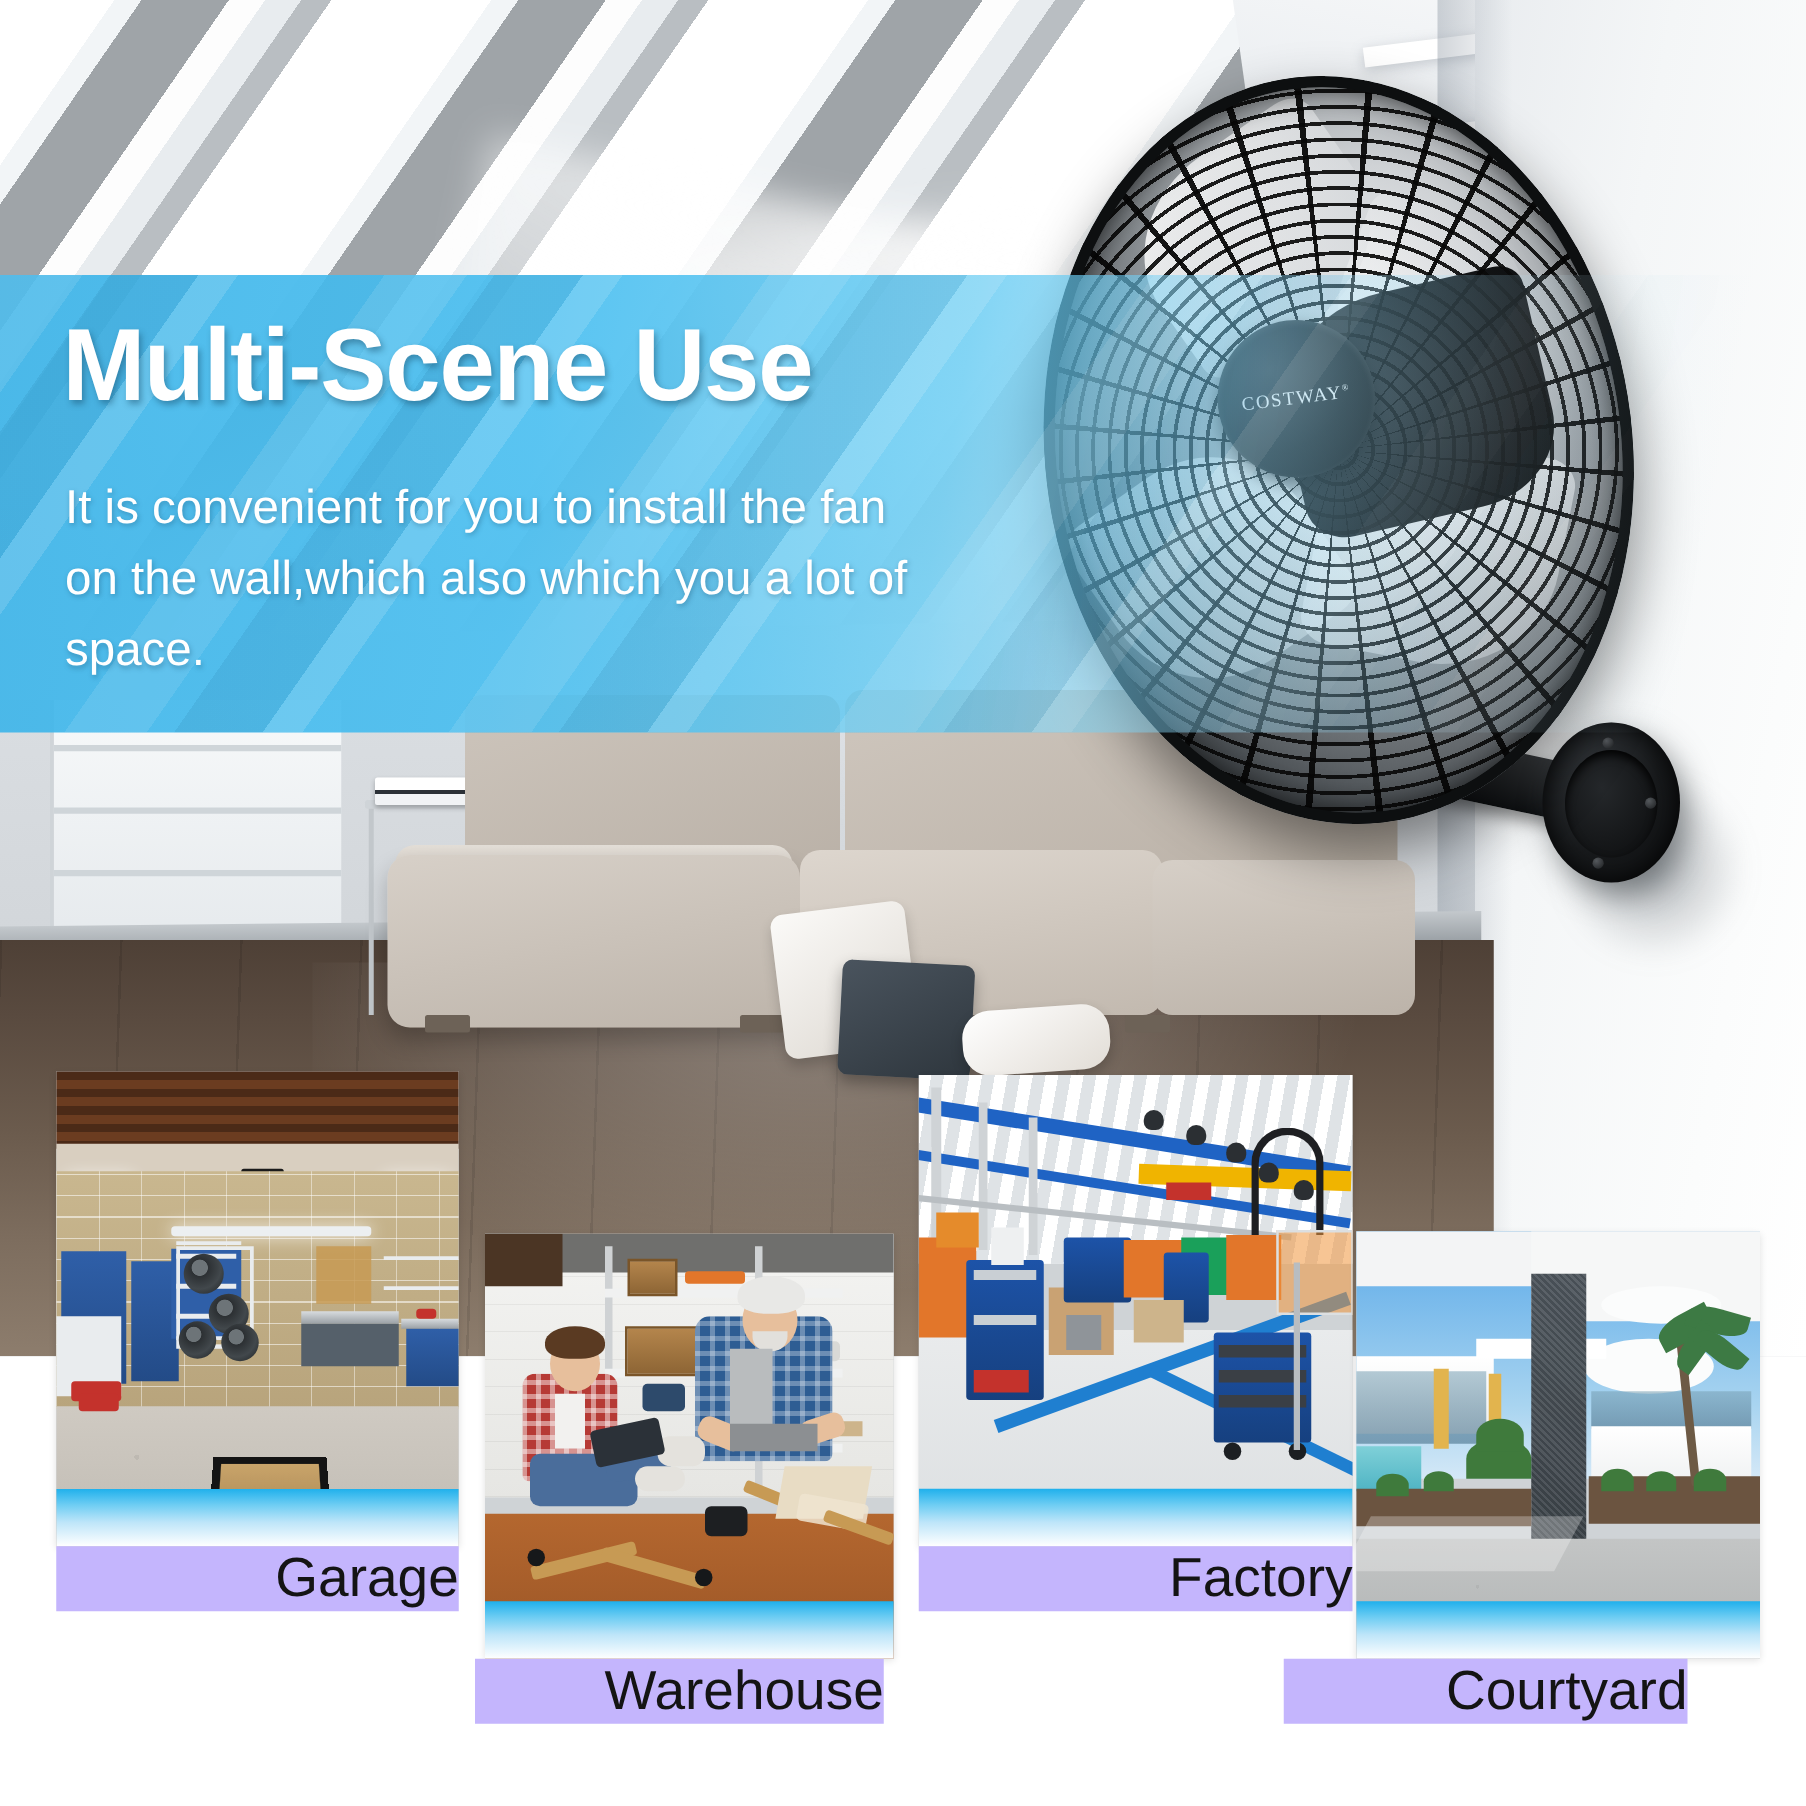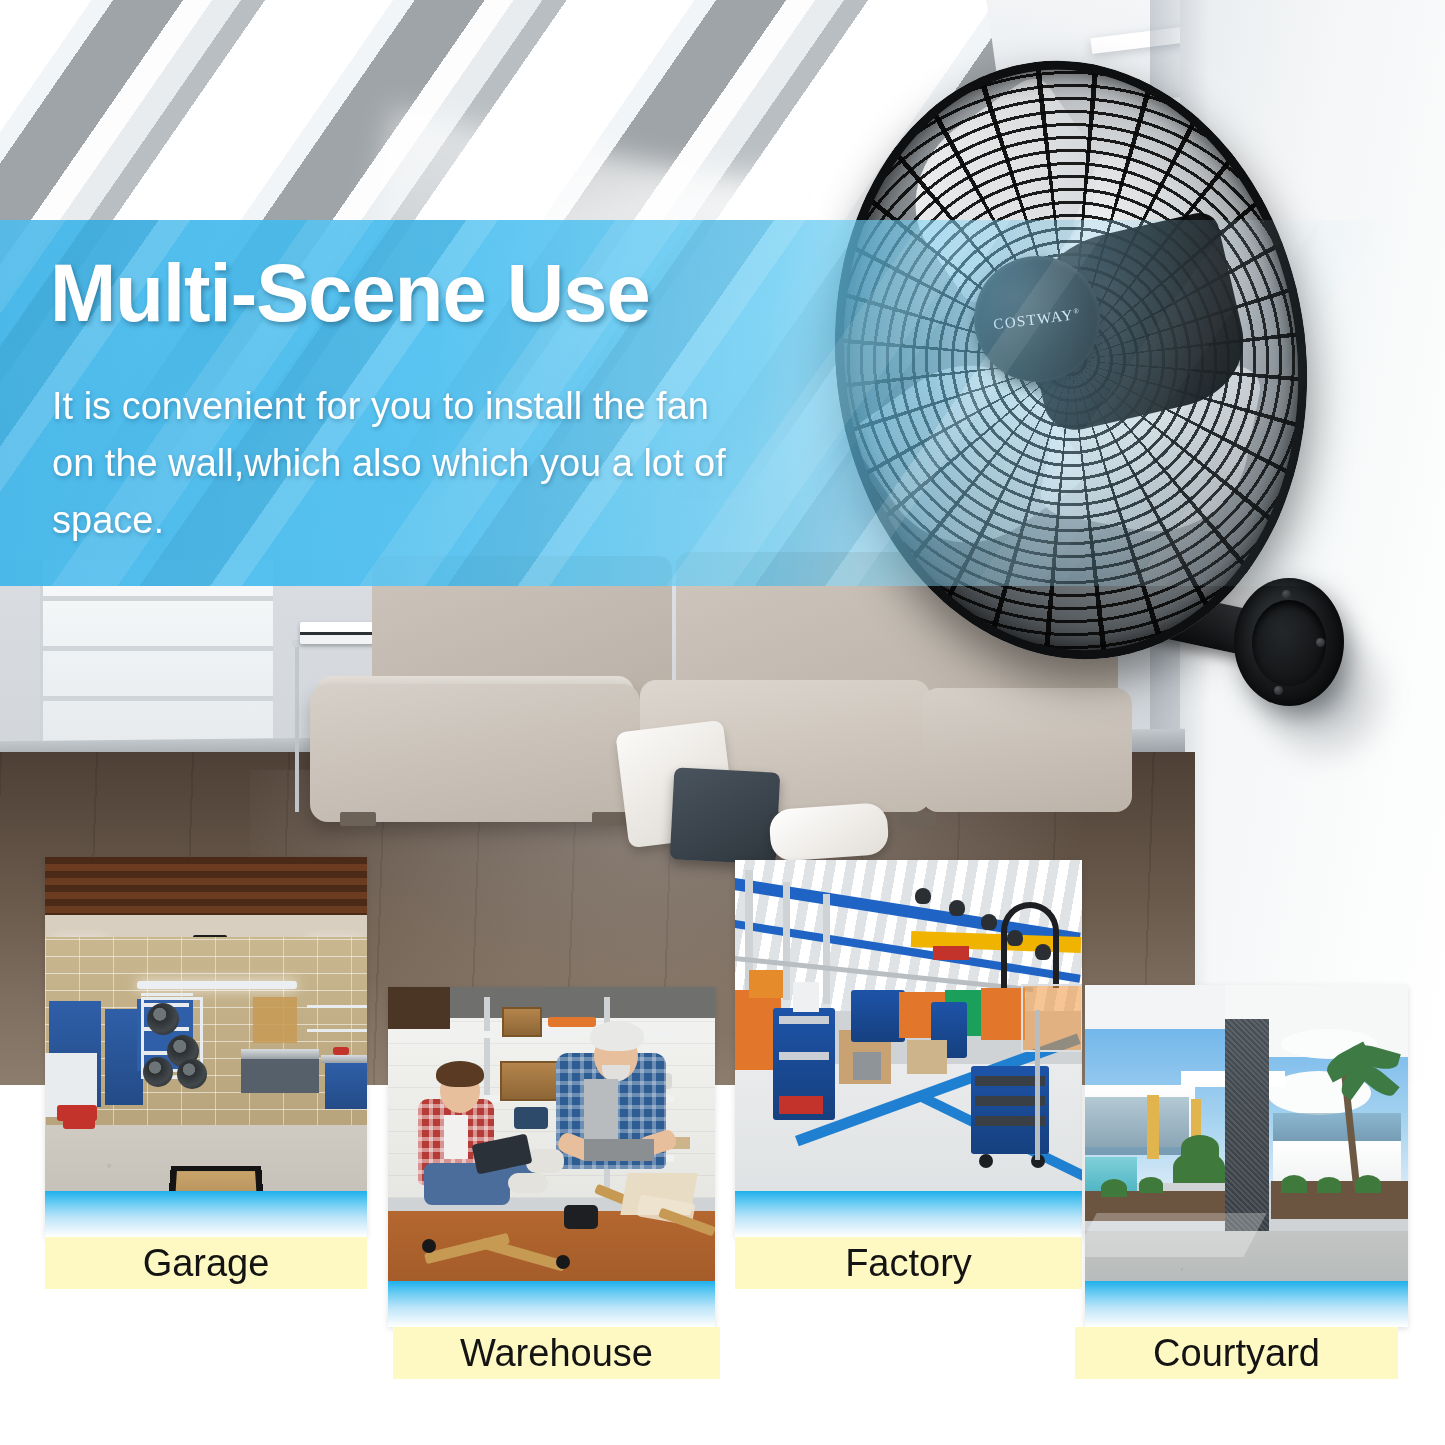--- a/index.html
+++ b/index.html
@@ -179,22 +179,22 @@
     font-size:38px;line-height:57px;font-weight:normal;
     text-shadow:1px 2px 4px rgba(20,70,100,.35);width:700px;}
 
   
   .thumb{position:absolute;overflow:hidden;background:#cfd3d6;
     box-shadow:0 2px 6px rgba(0,0,0,.12);}
   .thumb .scene{position:absolute;inset:0;}
   .capwrap{position:absolute;left:0;width:100%;}
   .capstrip{height:46px;width:100%;
     background:linear-gradient(180deg,#1fb0ec 0%,#6ecdf3 28%,#bde5f9 58%,#ffffff 100%);}
-  .caption{text-align:center;color:#141414;font-size:38px;line-height:52px;
-    font-family:"Liberation Sans", sans-serif;background:#fef9c3;}
+  .caption{text-align:right;color:#141414;font-size:44px;line-height:52px;
+    font-family:"Liberation Sans", sans-serif;background:#c4b5fd;}
 
   
   .g-ceil{position:absolute;left:0;top:0;width:100%;height:62px;
     background:repeating-linear-gradient(180deg,#4b2a17 0 7px,#6b3c20 7px 14px);}
   .g-ceil2{position:absolute;left:0;top:58px;width:100%;height:26px;background:#d9cfc0;}
   .g-wall{position:absolute;left:0;top:80px;width:100%;height:190px;
     background:
       repeating-linear-gradient(0deg,rgba(255,255,255,.55) 0 1px,rgba(0,0,0,0) 1px 17px),
       repeating-linear-gradient(90deg,rgba(255,255,255,.45) 0 1px,rgba(0,0,0,0) 1px 34px),
       linear-gradient(180deg,#c9b78f,#b8a47c);}
@@ -451,21 +451,21 @@
       <div class="w-tool" style="left:36px;top:256px;width:86px;height:11px;transform:rotate(-14deg);"></div>
       <div class="w-tool" style="left:92px;top:262px;width:86px;height:11px;transform:rotate(16deg);"></div>
       <div style="position:absolute;left:34px;top:252px;width:14px;height:14px;border-radius:50%;background:#16181a;"></div>
       <div style="position:absolute;left:168px;top:268px;width:14px;height:14px;border-radius:50%;background:#16181a;"></div>
       <div class="w-tool" style="left:270px;top:230px;width:58px;height:10px;transform:rotate(20deg);"></div>
     </div>
     <div class="capwrap" style="bottom:0">
         <div class="capstrip"></div>
       </div>
   </div>
-  <div class="caption" style="position:absolute;left:393px;top:1327px;width:327px;">Warehouse</div>
+  <div class="caption" style="position:absolute;left:380px;top:1327px;width:327px;">Warehouse</div>
 
   <div class="thumb" style="left:735px;top:860px;width:347px;height:377px;">
     <div class="scene">
       <div class="f-ceil"></div>
       <div class="f-blue-beam" style="left:0;top:18px;width:350px;height:12px;transform:rotate(9deg);transform-origin:left top;"></div>
       <div class="f-blue-beam" style="left:0;top:60px;width:350px;height:8px;transform:rotate(9deg);transform-origin:left top;"></div>
       <div class="f-yellow" style="left:176px;top:74px;width:170px;height:16px;transform:rotate(2deg);"></div>
       <div style="position:absolute;left:198px;top:86px;width:36px;height:14px;background:#c4322c;"></div>
       <div class="f-lamp" style="left:180px;top:28px;"></div>
       <div class="f-lamp" style="left:214px;top:40px;"></div>
@@ -540,15 +540,15 @@
       <div class="c-plant" style="left:54px;top:192px;width:24px;height:16px;"></div>
       <div class="c-plant" style="left:196px;top:190px;width:26px;height:18px;"></div>
       <div class="c-plant" style="left:232px;top:192px;width:24px;height:16px;"></div>
       <div class="c-plant" style="left:270px;top:190px;width:26px;height:18px;"></div>
       <div style="position:absolute;left:0;top:228px;width:170px;height:44px;background:rgba(255,255,255,.28);transform:skewX(-28deg);"></div>
     </div>
     <div class="capwrap" style="bottom:0">
         <div class="capstrip"></div>
       </div>
   </div>
-  <div class="caption" style="position:absolute;left:1075px;top:1327px;width:323px;">Courtyard</div>
+  <div class="caption" style="position:absolute;left:1027px;top:1327px;width:323px;">Courtyard</div>
 
 </div>
 
 </body></html>

